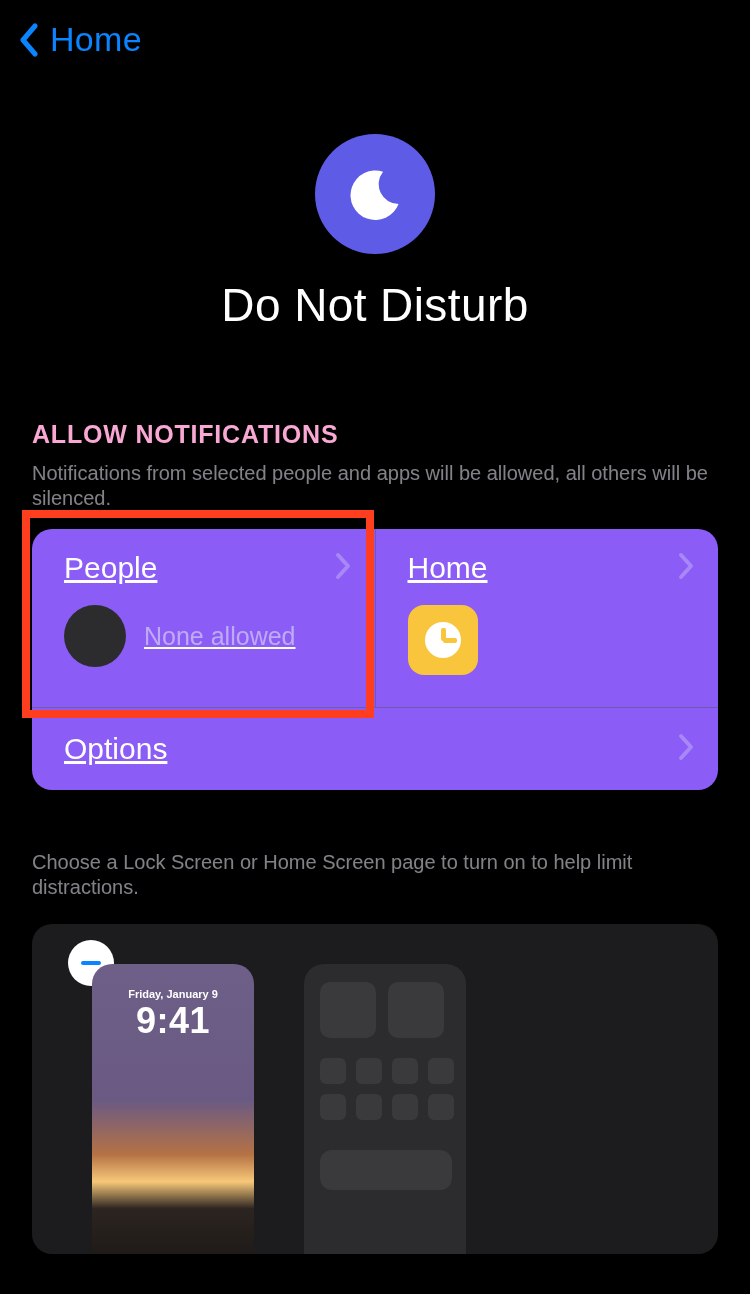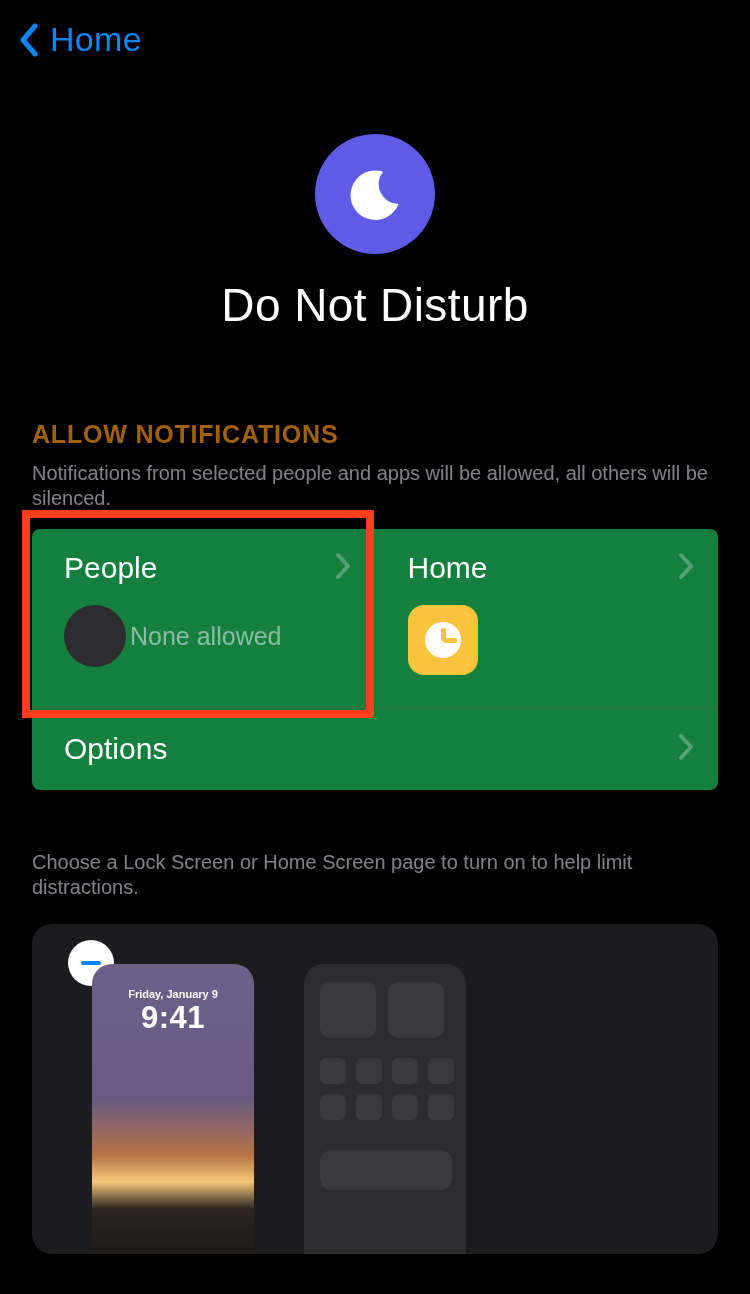--- a/index.html
+++ b/index.html
@@ -63,37 +63,38 @@
   .section-header {
     margin-top: 88px;
   }
   .section-header.second {
     margin-top: 60px;
   }
   .section-title {
     font-size: 25px;
     font-weight: 600;
     letter-spacing: 0.8px;
-    color: #a16207;
+    color: #f9a8d4;
     text-transform: uppercase;
   }
   .section-caption {
     font-size: 20px;
     font-weight: 400;
     color: rgba(235,235,245,0.55);
     line-height: 1.25;
     margin-top: 12px;
   }
 
   
   .card-group {
     margin-top: 18px;
-    background: #15803d;
-    border-radius: 8px;
+    background: #8b5cf6;
+    border-radius: 20px;
     overflow: hidden;
+    text-decoration: underline;
   }
   .card-row-split {
     display: flex;
     min-height: 178px;
   }
   .card-half {
     flex: 1;
     padding: 22px 24px 22px 32px;
     position: relative;
   }
@@ -108,21 +109,21 @@
   .card-half-title {
     font-size: 30px;
     font-weight: 400;
     color: #fff;
   }
   .chevron svg { stroke: rgba(235,235,245,0.30); }
   .card-half-body {
     margin-top: 20px;
     display: flex;
     align-items: center;
-    gap: 4px;
+    gap: 18px;
   }
   .blank-avatar {
     width: 62px;
     height: 62px;
     border-radius: 31px;
     background: #2c2c2e;
   }
   .body-caption {
     font-size: 25px;
     color: rgba(235,235,245,0.55);
@@ -212,21 +213,21 @@
     text-align: center;
     font-size: 11px;
     font-weight: 600;
     color: #fff;
   }
   .lockscreen-time {
     position: absolute;
     top: 36px;
     width: 100%;
     text-align: center;
-    font-size: 31px;
+    font-size: 36px;
     font-weight: 700;
     color: #fff;
     letter-spacing: 0.5px;
   }
   .remove-badge {
     position: absolute;
     top: -24px;
     left: -24px;
     width: 46px;
     height: 46px;

